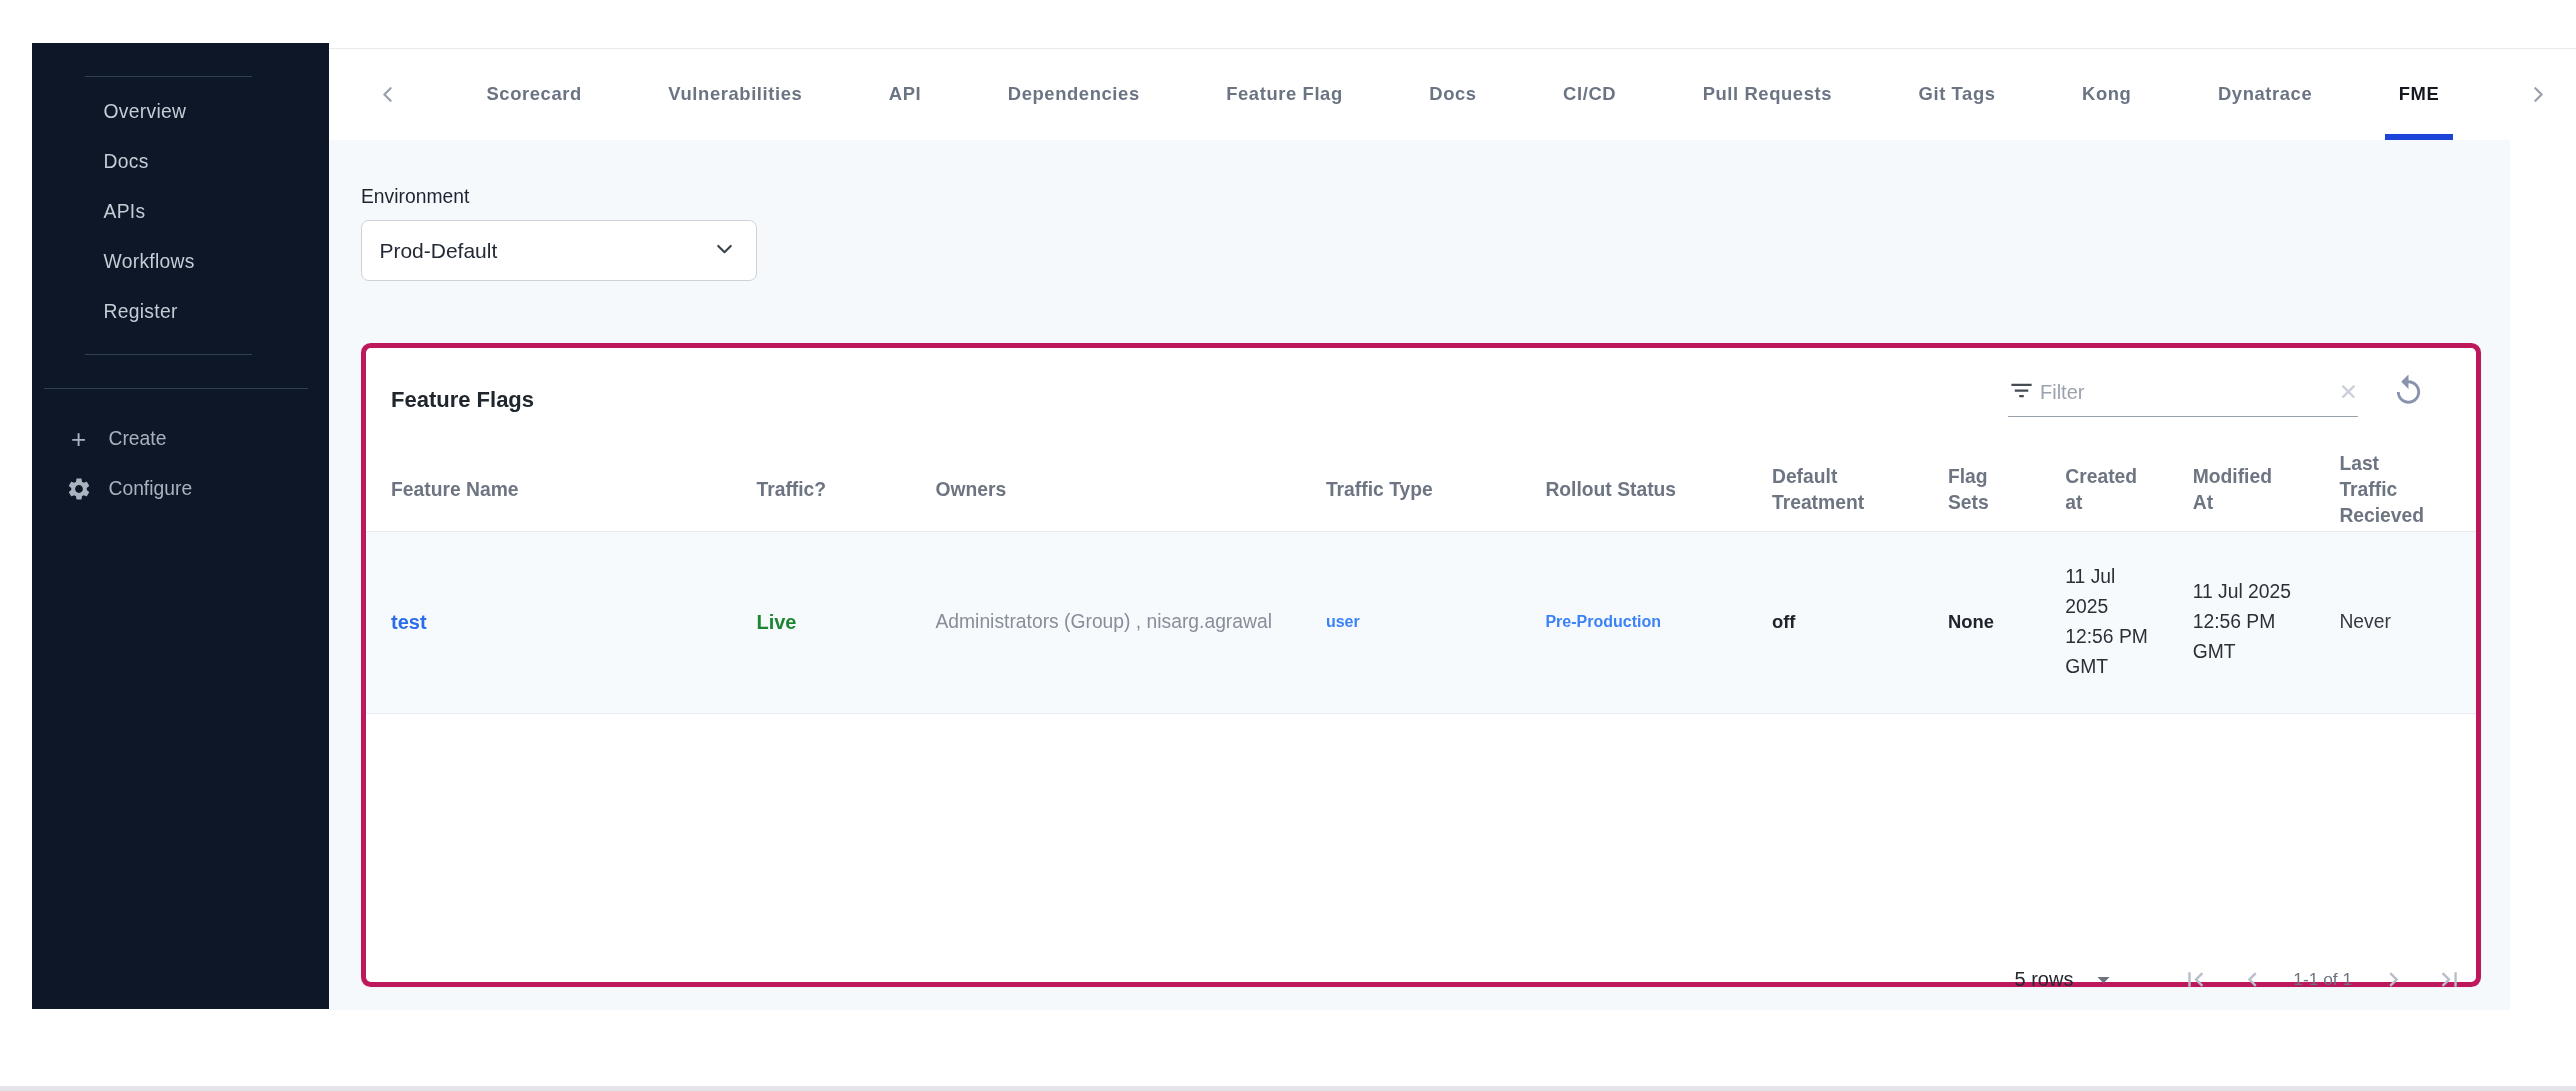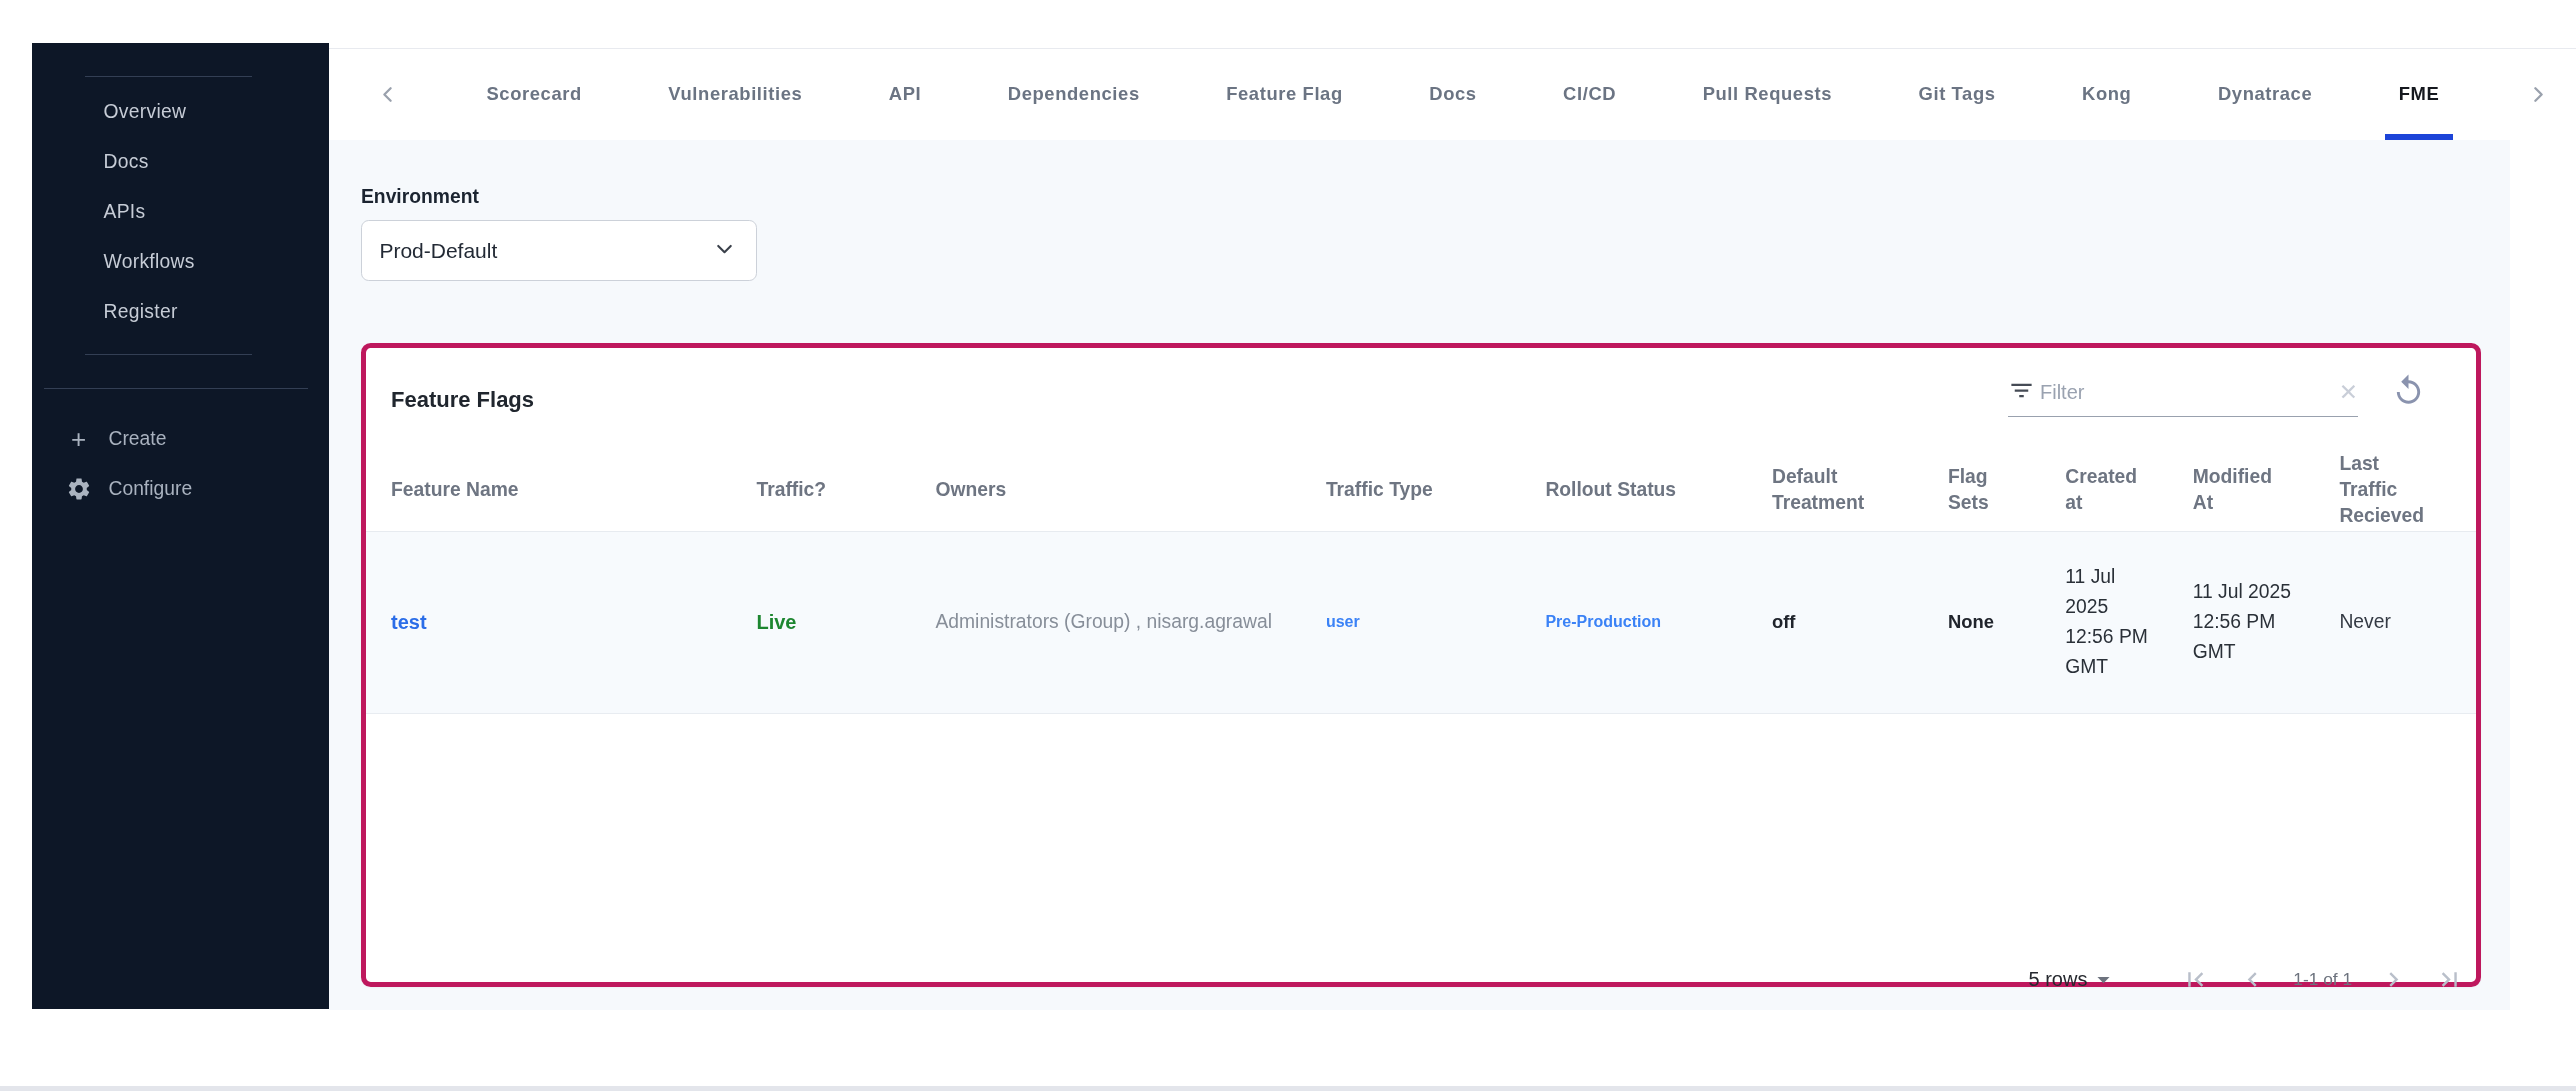--- a/index.html
+++ b/index.html
@@ -35,21 +35,21 @@
          font-size:18.4px; font-weight:600; letter-spacing:0.6px; color:#6b7483;
          cursor:pointer; white-space:nowrap; }
   .tab.active { color:#15181e; font-weight:700; }
   .tab.active::after { content:""; position:absolute; left:-13.5px; right:-13.5px; bottom:0;
                        height:5.8px; background:#1d44d8; }
   .tab-scroll { display:flex; align-items:center; cursor:pointer; }
 
   
   .content { position:absolute; left:0; top:140px; width:2181px; height:870px;
              background:#f6f9fc; }
-  .env-label { position:absolute; left:32px; top:46px; font-size:19.3px; font-weight:700;
+  .env-label { position:absolute; left:32px; top:46px; font-size:19.3px; font-weight:400;
                color:#1b2430; }
   .env-select { position:absolute; left:32px; top:80px; width:396px; height:61px;
                 background:#fff; border:1px solid #ccd1d9; border-radius:7.7px;
                 display:flex; align-items:center; justify-content:space-between;
                 padding:0 19.3px 0 17.4px; cursor:pointer; }
   .env-value { font-size:21px; color:#232a35; }
 
   .card { position:absolute; left:32px; top:203px; width:2120px; height:644px;
           background:#fff; border-radius:9.7px; border:5px solid #be185d;
           box-shadow:0 1px 1.9px rgba(20,30,60,.03); }
@@ -78,21 +78,21 @@
   .cell-link   { font-size:20px; font-weight:600; color:#2b6de8; cursor:pointer; }
   .cell-live   { font-size:20px; font-weight:700; color:#1d8630; }
   .cell-muted  { font-size:19.3px; color:#878e99; }
   .cell-bold   { font-size:16px; font-weight:700; color:#3b82f6;margin-top:27px; }
   .cell-bold-sm{ font-size:18.4px; font-weight:700; color:#20242c; }
   .cell-date   { font-size:19.3px; color:#2a3038; }
   .cell-plain  { font-size:19.3px; color:#343a44; }
 
   .pagination { position:absolute; right:39px; bottom:7.7px; height:46px;
                 display:flex; align-items:center; gap:13.5px; }
-  .rows-select { display:flex; align-items:center; gap:2px; cursor:pointer; }
+  .rows-select { display:flex; align-items:center; gap:16px; cursor:pointer; }
   .rows-label { font-size:20px; color:#26292f; }
   .pg-gap { width:29px; }
   .pg-btn { display:flex; align-items:center; justify-content:center; width:43px;
             height:43px; cursor:pointer; }
   .pg-range { font-size:17.4px; color:#6d737e; padding:0 5.8px; }
 
   .bottom-strip { position:absolute; left:0; top:1086px; width:2576px; height:5.8px;
                   background:#e3e5eb; }
 </style>
 </head>

